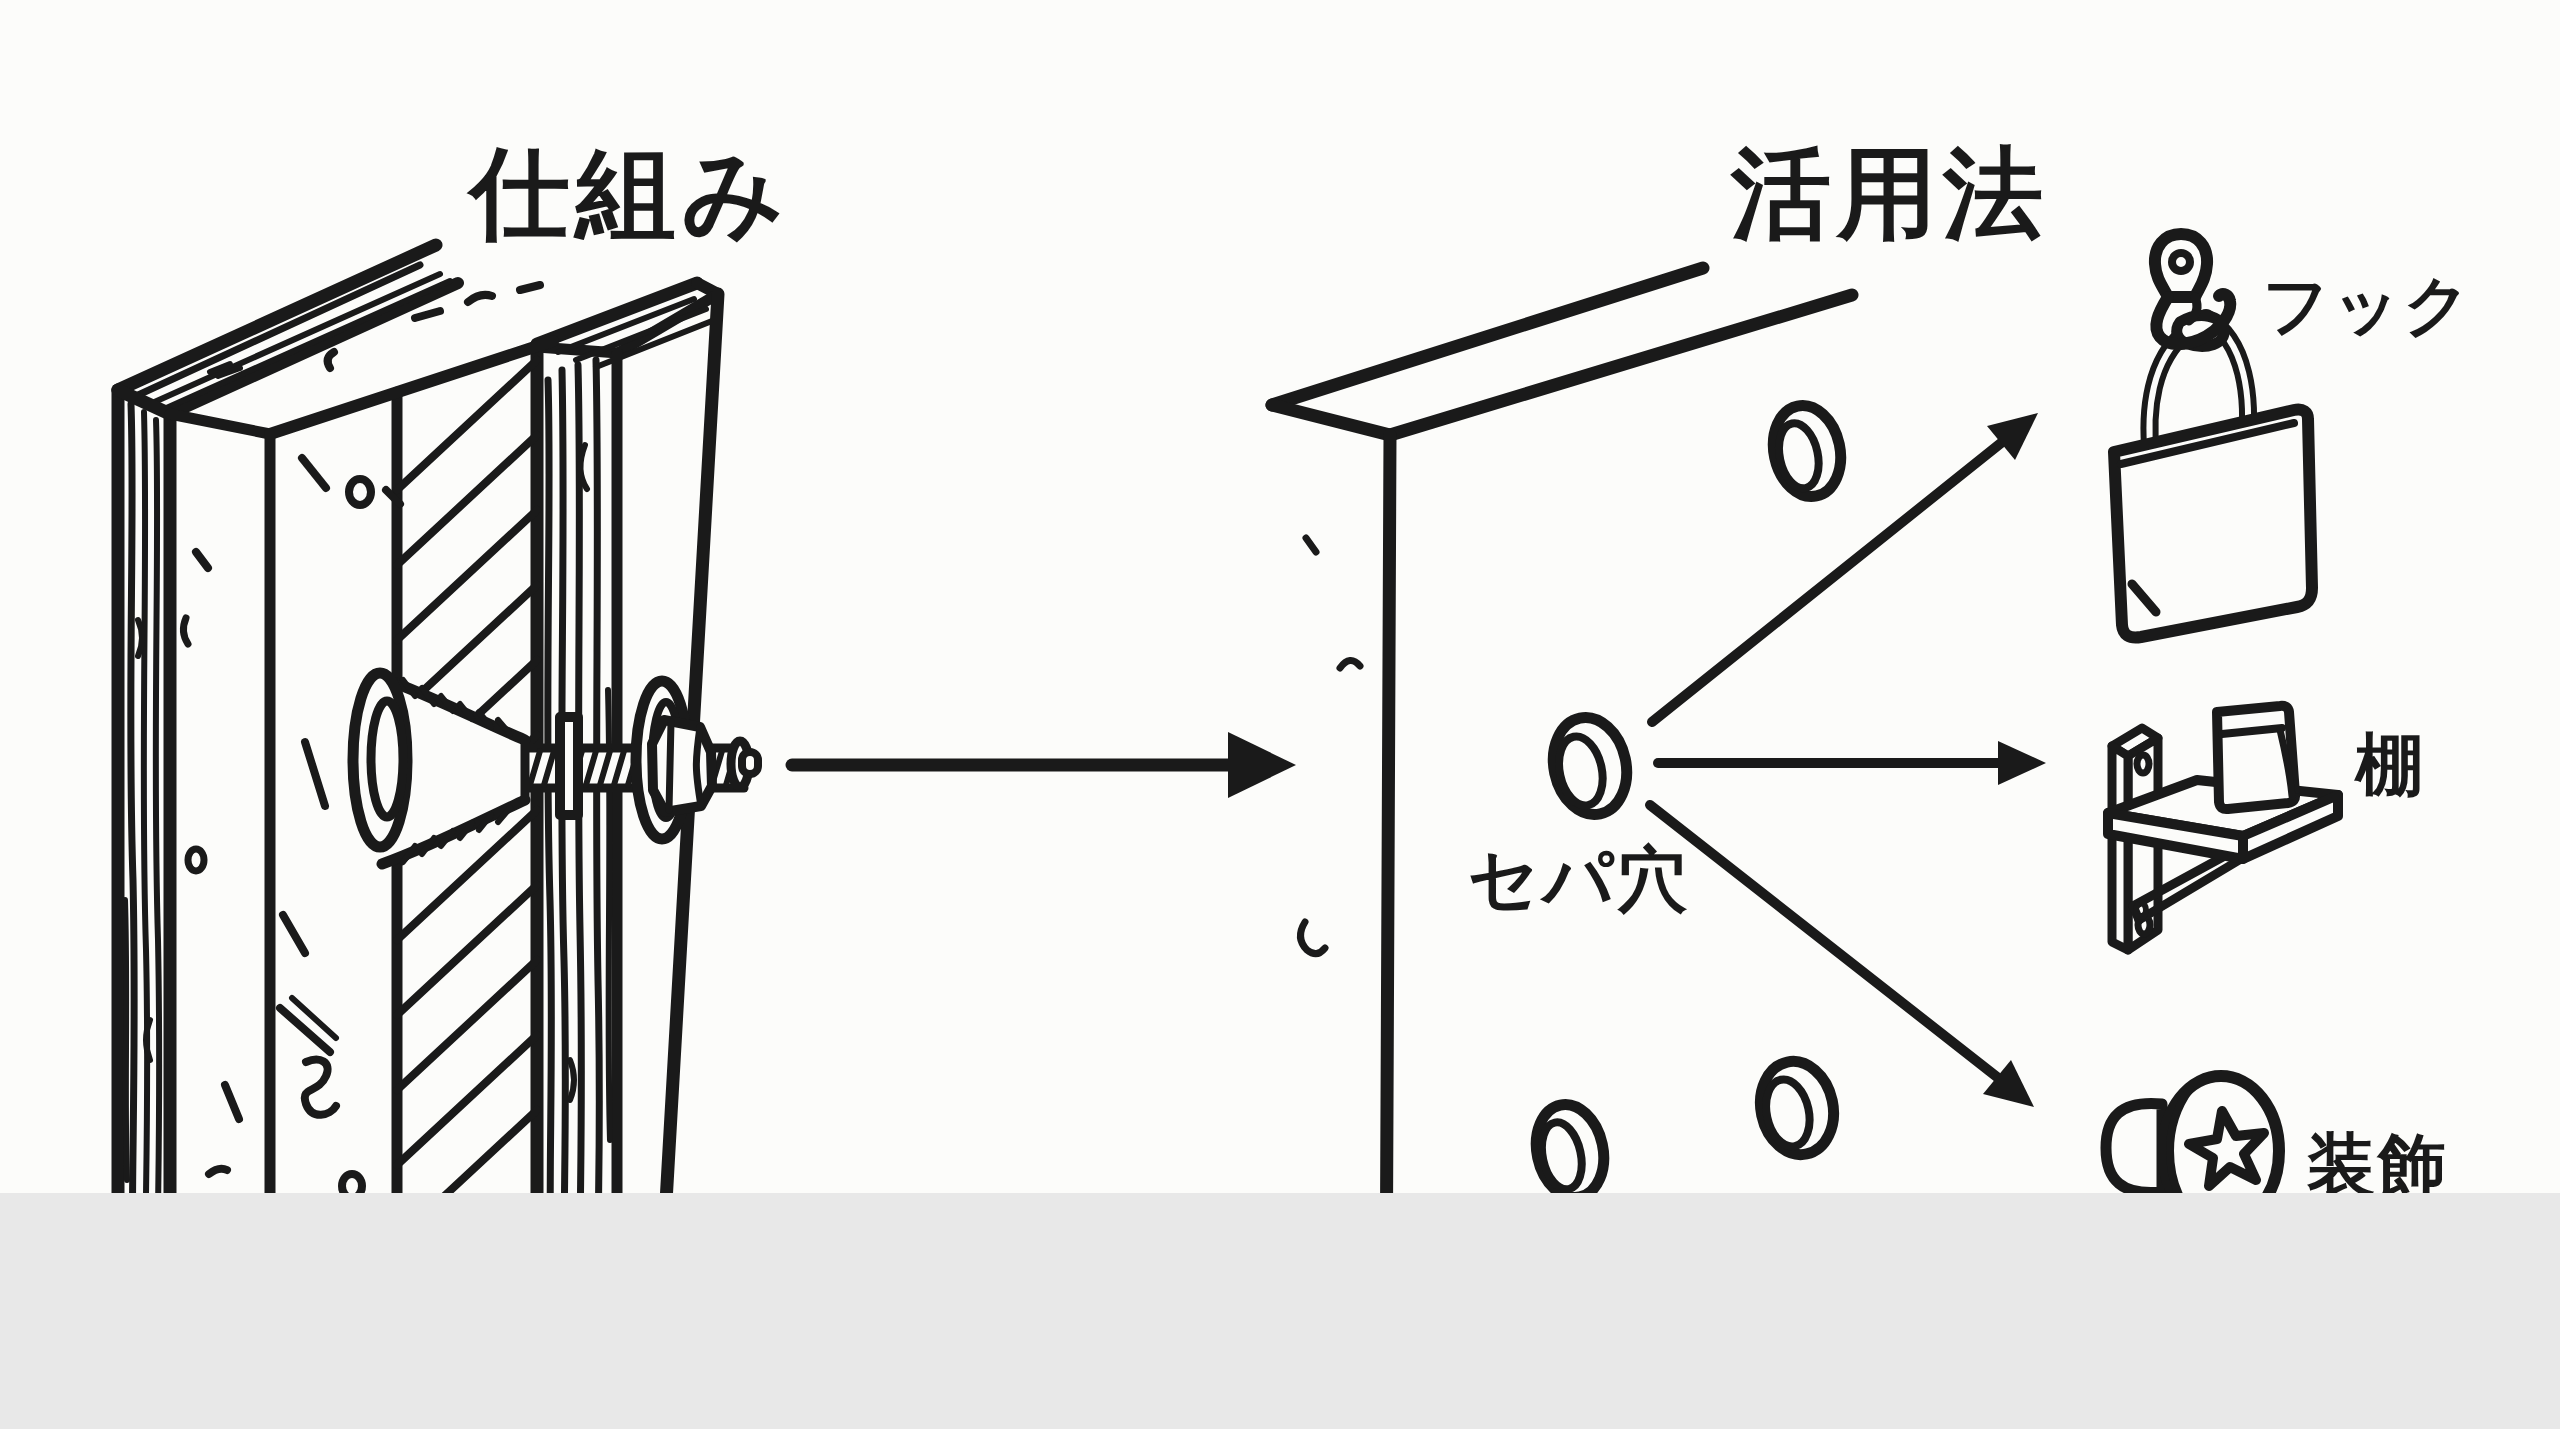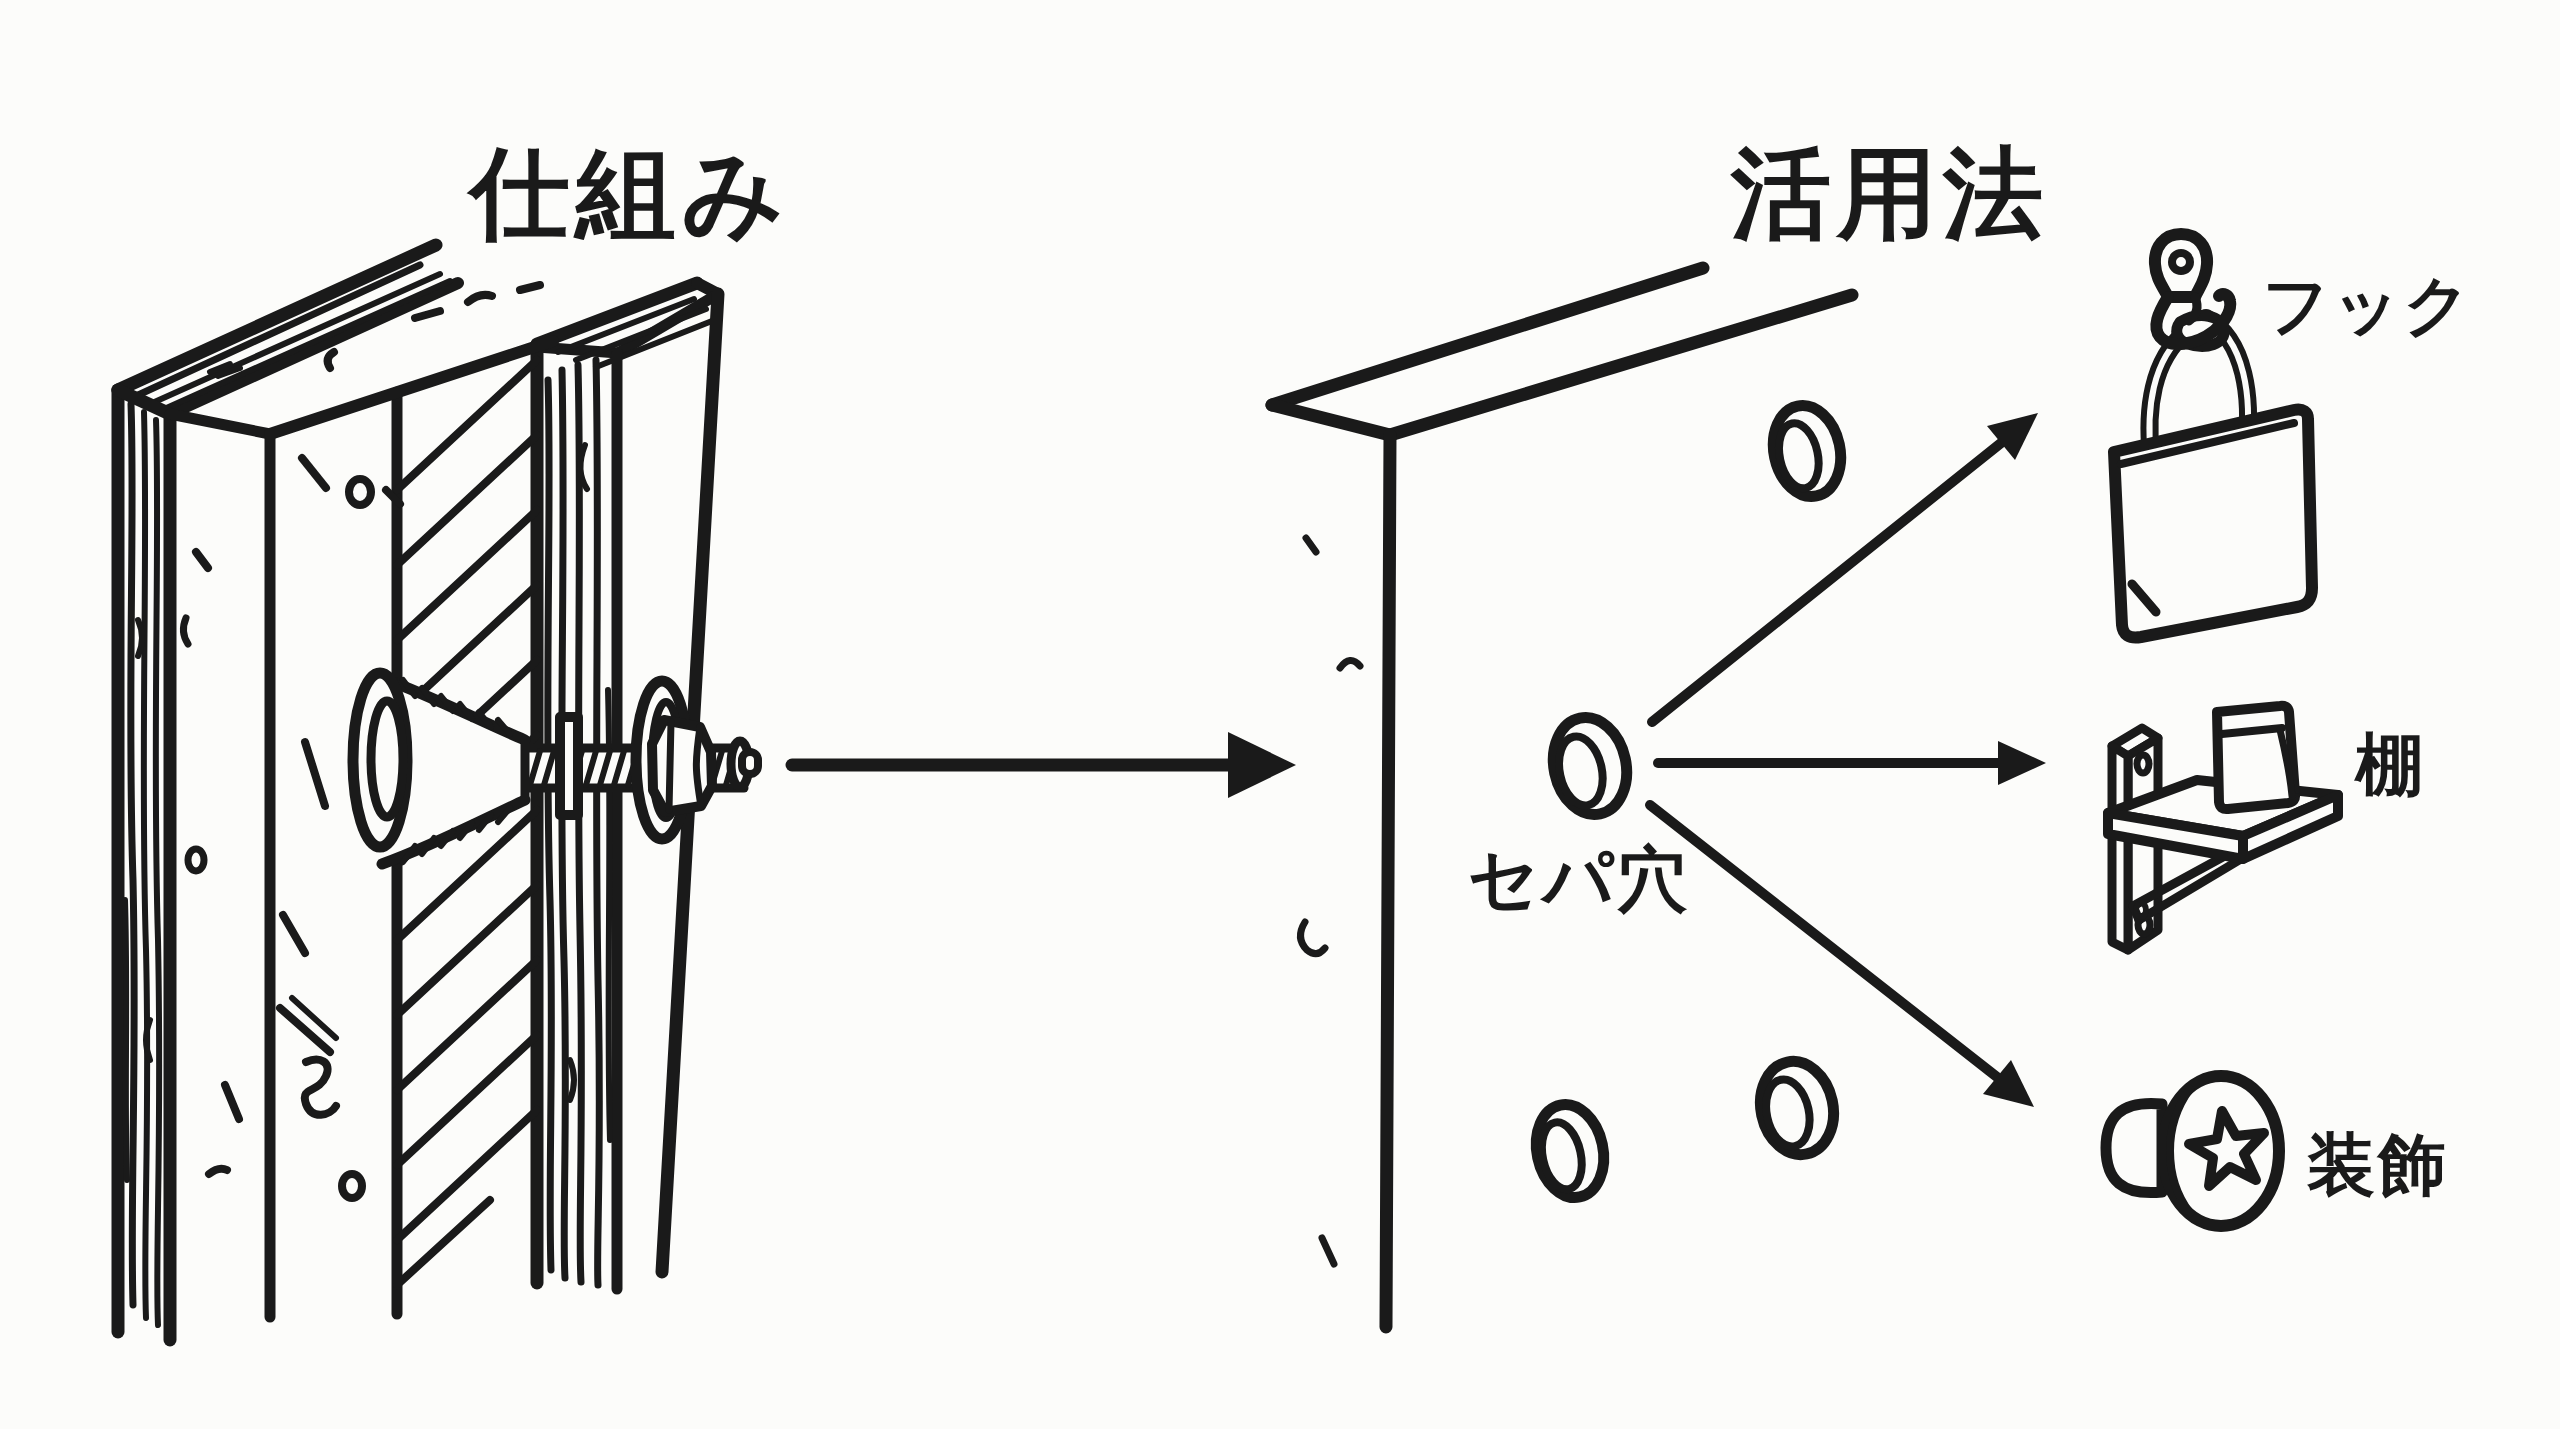--- a/index.html
+++ b/index.html
@@ -1,16 +1,16 @@
 <!DOCTYPE html>
 <html style="--ink: #1a1a1a; --paper: #fcfcfa;"><head>
 <meta charset="utf-8">
 <style>
   html,body{margin:0;padding:0;background:#e8e8e8;}
-  .page{position:relative;width:2560px;height:1429px;background:var(--paper,#fcfcfa);overflow:hidden;}
+  .page{position:relative;width:2560px;height:1193px;background:var(--paper,#fcfcfa);overflow:hidden;}
   svg{position:absolute;left:0;top:0;}
   .ln{stroke:var(--ink,#1a1a1a);fill:none;stroke-linecap:round;stroke-linejoin:round;}
   .fl{fill:var(--paper,#fcfcfa);}
   .solid{fill:var(--ink,#1a1a1a);stroke:none;}
   text{fill:var(--ink,#1a1a1a);font-family:"DejaVu Sans","Liberation Sans",sans-serif;font-weight:700;}
   .title{font-size:100px;letter-spacing:6px;}
   .lbl{font-size:68px;letter-spacing:3px;}
 </style>
 </head>
 <body>

